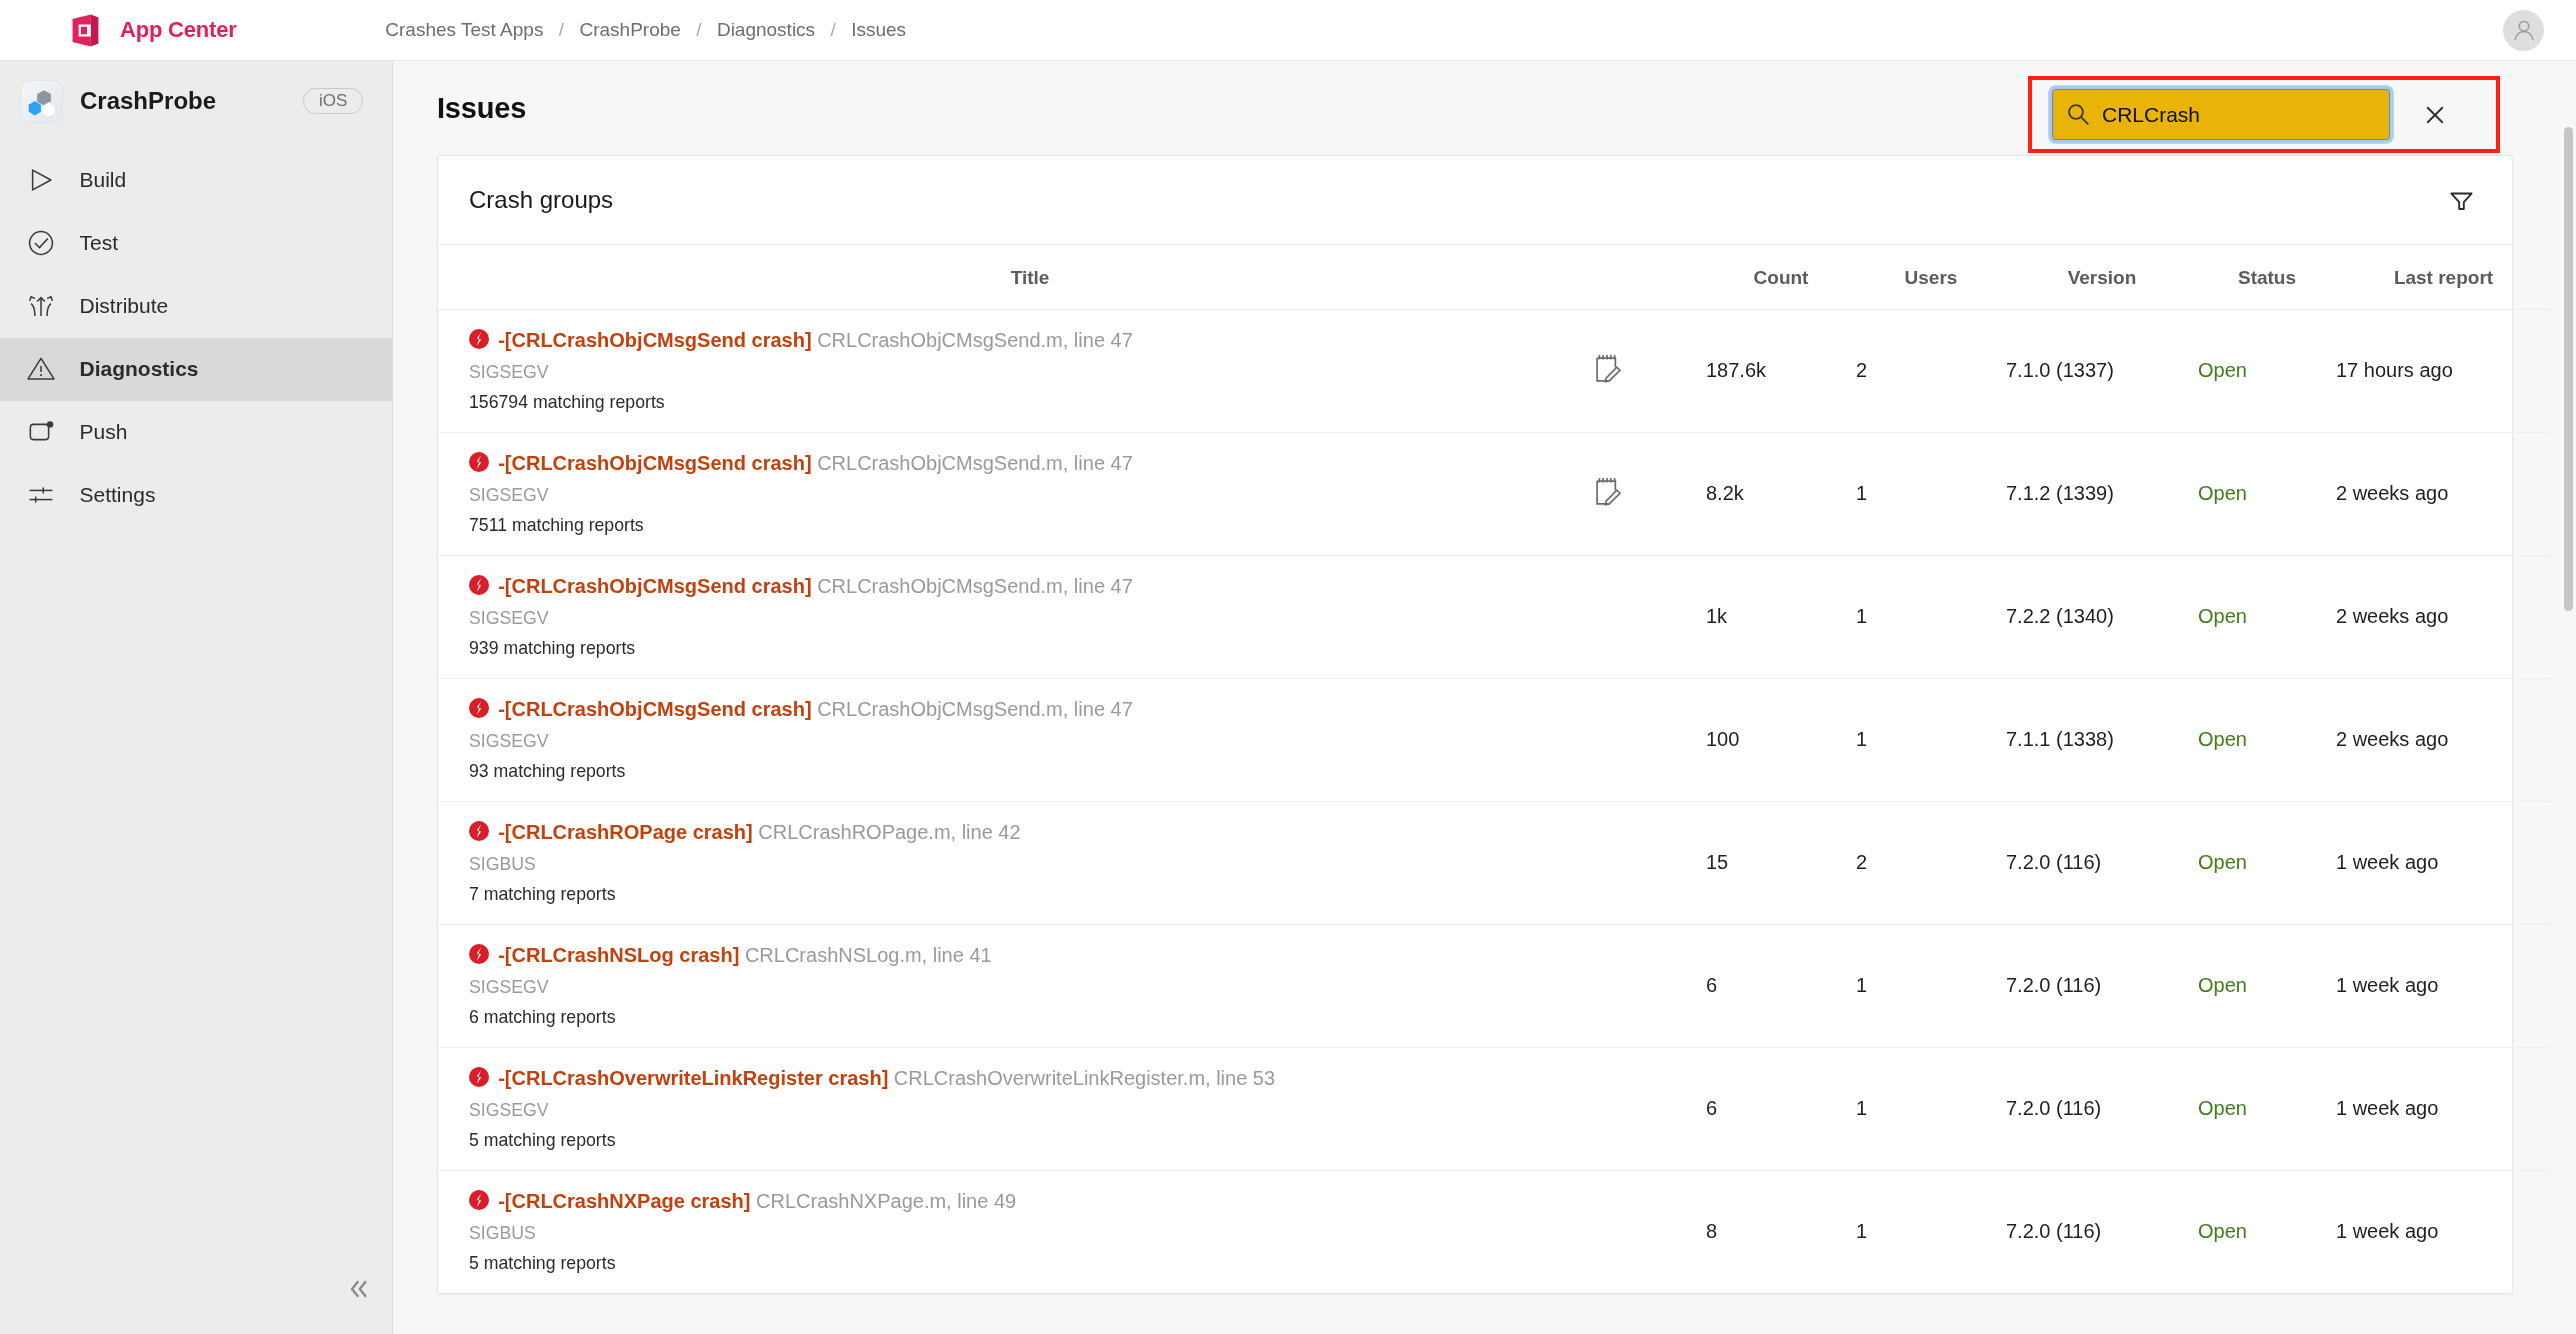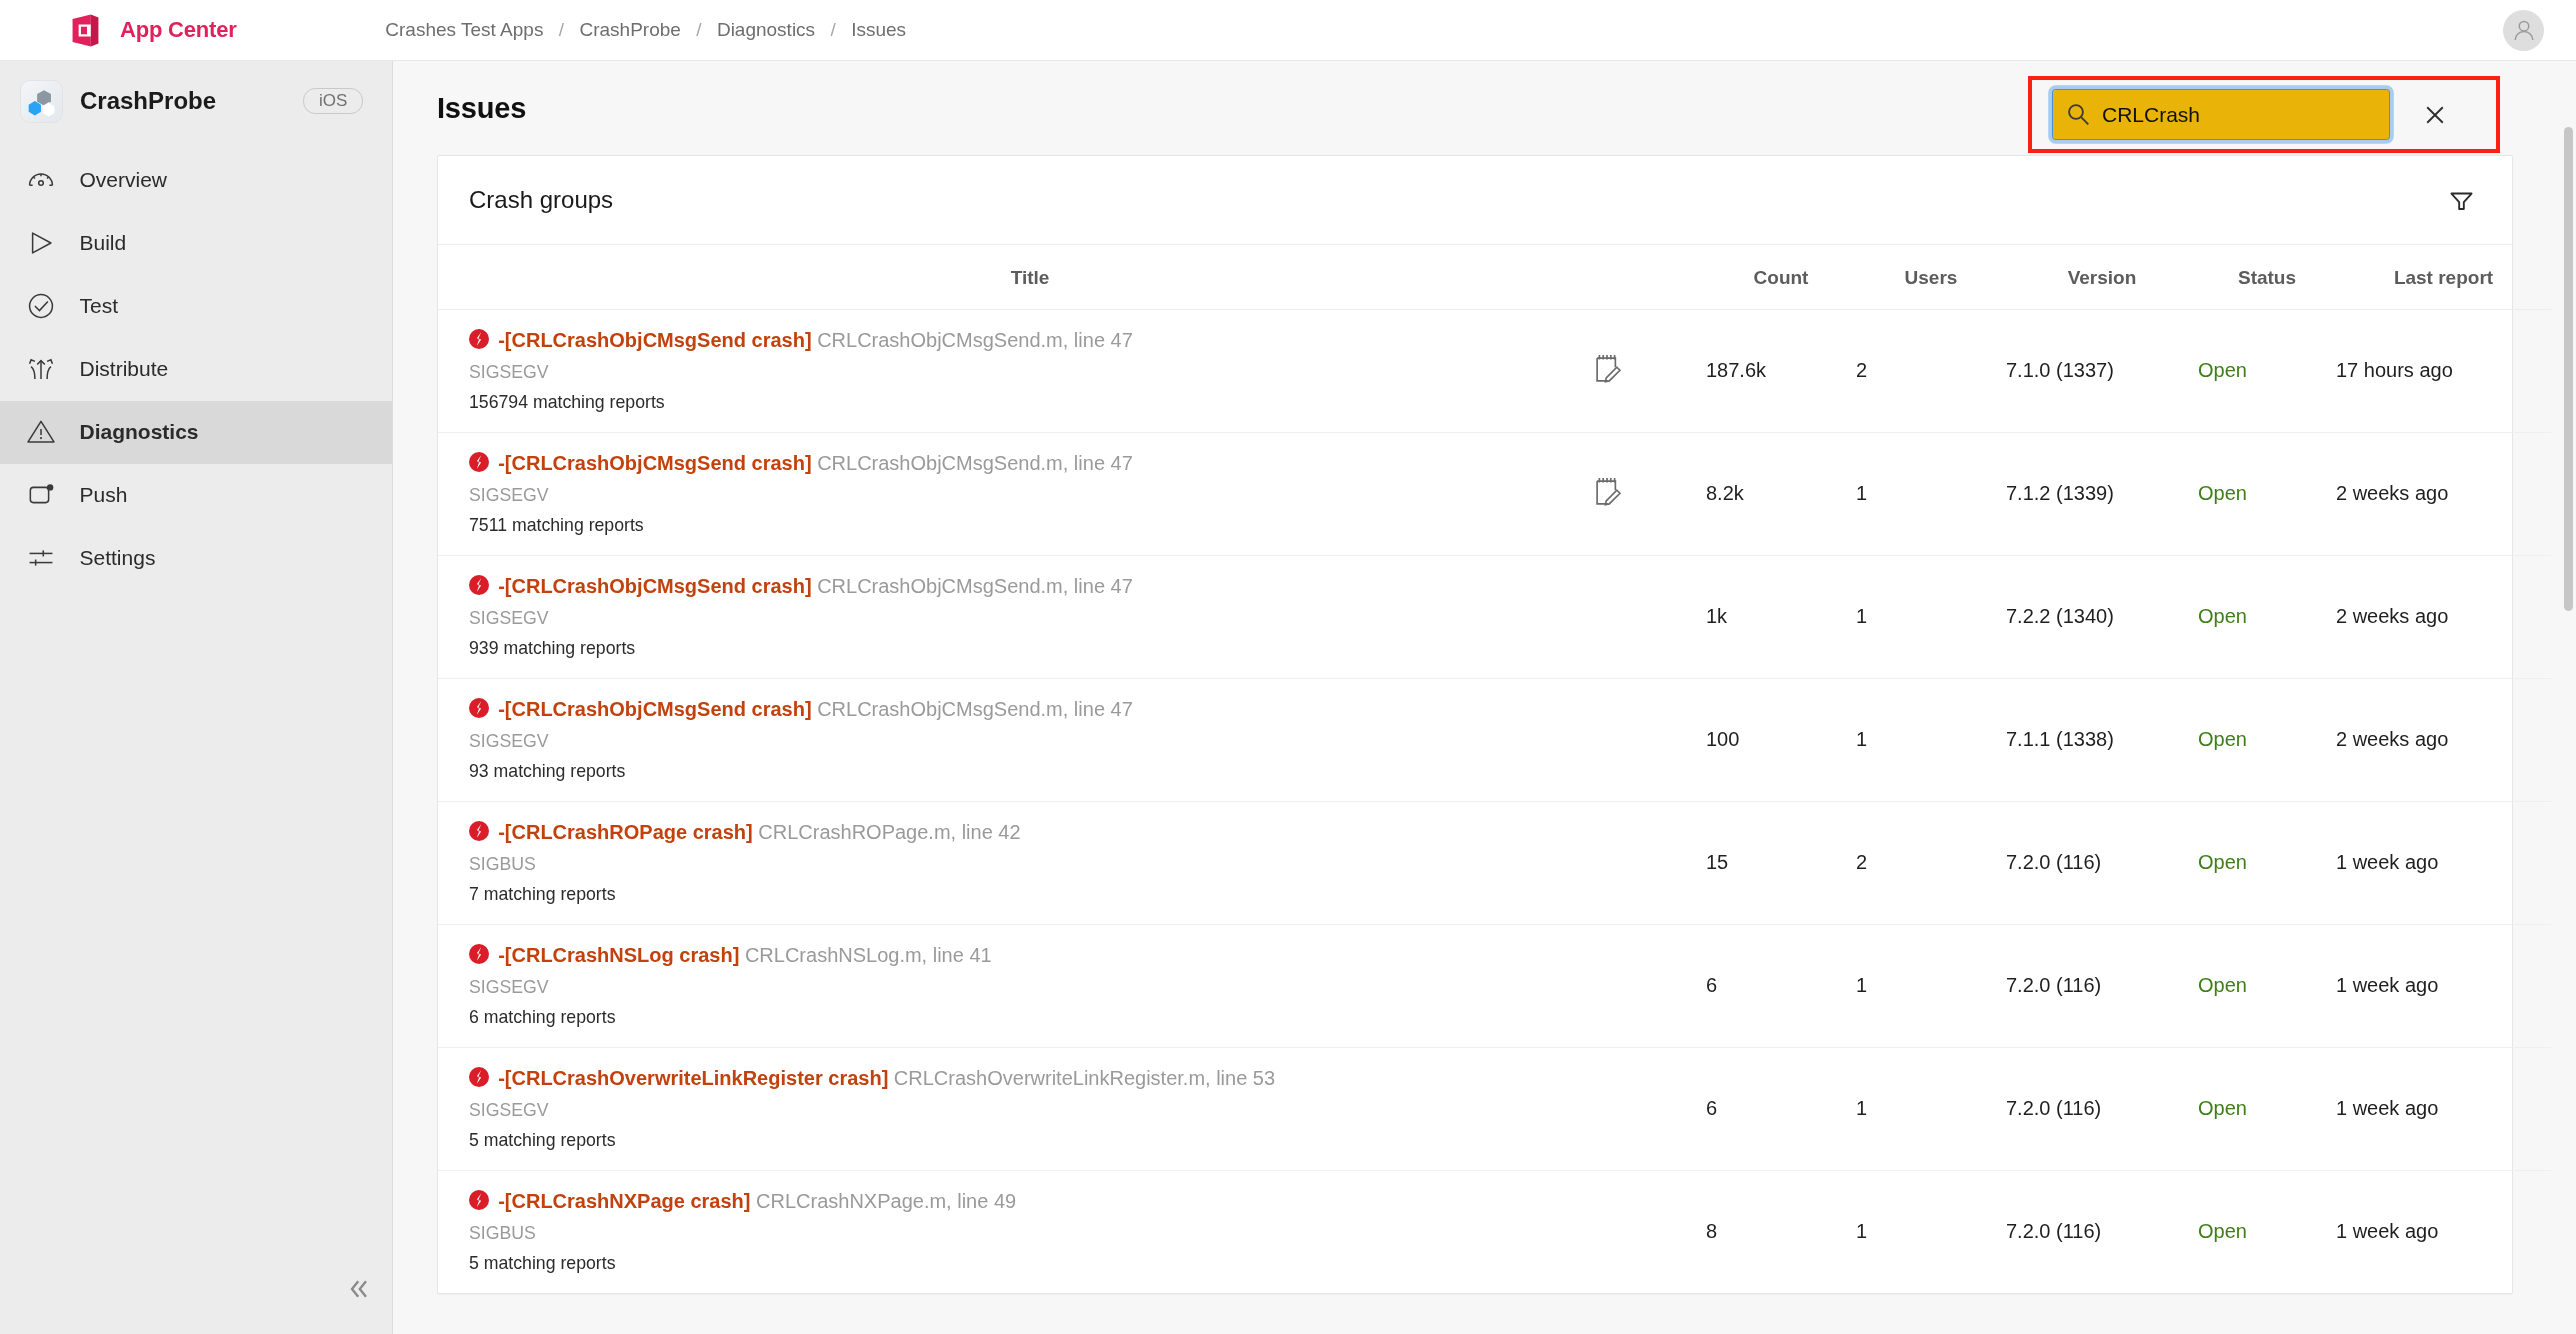--- a/index.html
+++ b/index.html
@@ -277,31 +277,20 @@
         <polygon points="30,12 39,17 39,27 30,32 21,27 21,17" fill="#8b97a3"></polygon>
         <polygon points="18,26 26,31 26,40 18,45 10,40 10,31" fill="#29a3f5"></polygon>
         <polygon points="36,28 44,33 44,42 36,47 28,42 28,33" fill="#ffffff" stroke="#e6eaee"></polygon>
       </svg>
     </span>
     <span class="app-name">CrashProbe</span>
     <span class="os-badge">iOS</span>
   </div>
 
   <div class="nav">
-    <div class="nav-item">
-      <span class="nav-ico">
-        <svg width="32" height="32" viewBox="0 0 42 42">
-            <path d="M6 28 a15 15 0 0 1 30 0" fill="none" stroke="#3a3a3a" stroke-width="2"></path>
-            <circle cx="21" cy="25" r="3" fill="none" stroke="#3a3a3a" stroke-width="2"></circle>
-            <path d="M21 13 v3 M11 17 l2 2 M31 17 l-2 2" stroke="#3a3a3a" stroke-width="2"></path>
-            <path d="M6 28 h4 M32 28 h4" stroke="#3a3a3a" stroke-width="2"></path>
-          </svg>
-      </span>
-      <span>Overview</span>
-    </div>
     <div class="nav-item">
       <span class="nav-ico">
         <svg width="32" height="32" viewBox="0 0 42 42">
             <path d="M10 8 L34 21 L10 34 Z" fill="none" stroke="#3a3a3a" stroke-width="2" stroke-linejoin="round"></path>
           </svg>
       </span>
       <span>Build</span>
     </div>
     <div class="nav-item">
       <span class="nav-ico">

